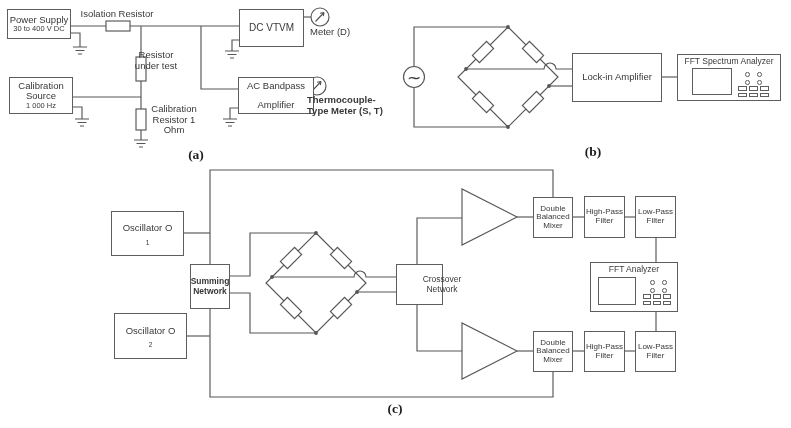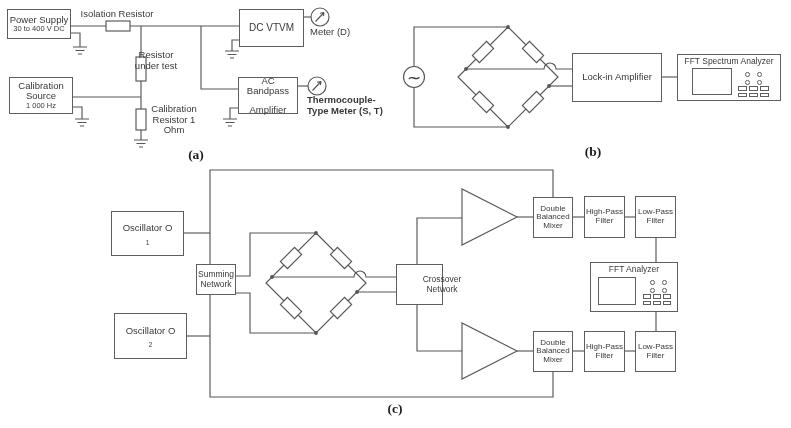--- a/index.html
+++ b/index.html
@@ -124,21 +124,21 @@
   </div>
   <div class="lbl fs95" style="left:147px;top:104px;width:54px;">
     <span>Calibration</span>
     <span>Resistor</span>
     <span>1 Ohm</span>
   </div>
   <div class="box" style="left:239px;top:9px;width:65px;height:38px;">
     <span class="fs10">DC VTVM</span>
   </div>
   <div class="lbl left fs95" style="left:310px;top:27px;width:60px;">Meter (D)</div>
-  <div class="box" style="left:238px;top:77px;width:60px;height:37px;gap:8px;">
+  <div class="box" style="left:238px;top:77px;width:76px;height:37px;gap:8px;">
     <span class="fs95">AC Bandpass</span>
     <span class="fs95">Amplifier</span>
   </div>
   <div class="lbl left fs95" style="left:307px;top:95px;width:84px;font-weight:bold;">
     <span>Thermocouple-</span>
     <span>Type Meter (S, T)</span>
   </div>
   <div class="caption" style="left:181px;top:147px;width:30px;">(a)</div>
 
   <div class="box" style="left:572px;top:53px;width:90px;height:49px;">
@@ -159,21 +159,21 @@
     <div class="abtn" style="left:82px;top:37.5px;width:9px;height:4.5px;"></div>
   </div>
   <div class="caption" style="left:578px;top:144px;width:30px;">(b)</div>
 
   <div class="box" style="left:111px;top:211px;width:73px;height:45px;">
     <span class="fs95"><span>Oscillator O</span><sub>1</sub></span>
   </div>
   <div class="box" style="left:114px;top:313px;width:73px;height:46px;">
     <span class="fs95"><span>Oscillator O</span><sub>2</sub></span>
   </div>
-  <div class="box" style="left:196px;top:264px;width:40px;height:31px;">
+  <div class="box" style="left:190px;top:264px;width:40px;height:45px;font-weight:bold;">
     <span class="fs85">Summing</span>
     <span class="fs85">Network</span>
   </div>
   <div class="box" style="left:396px;top:264px;width:42px;height:41px;padding-left:45px;">
     <span class="fs85">Crossover</span>
     <span class="fs85">Network</span>
   </div>
   <div class="box" style="left:533px;top:197px;width:40px;height:41px;">
     <span class="fs8">Double</span>
     <span class="fs8">Balanced</span>

